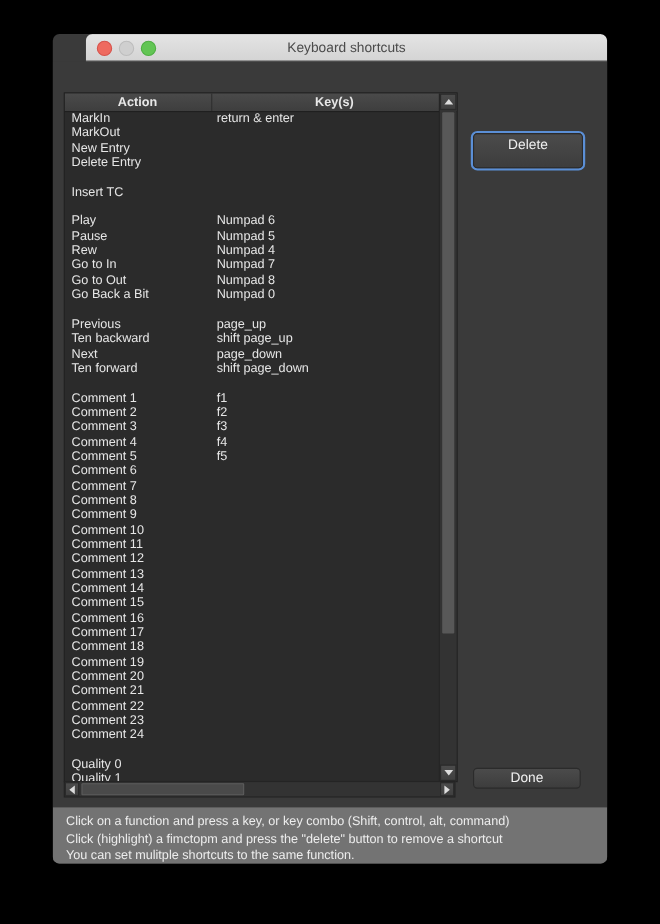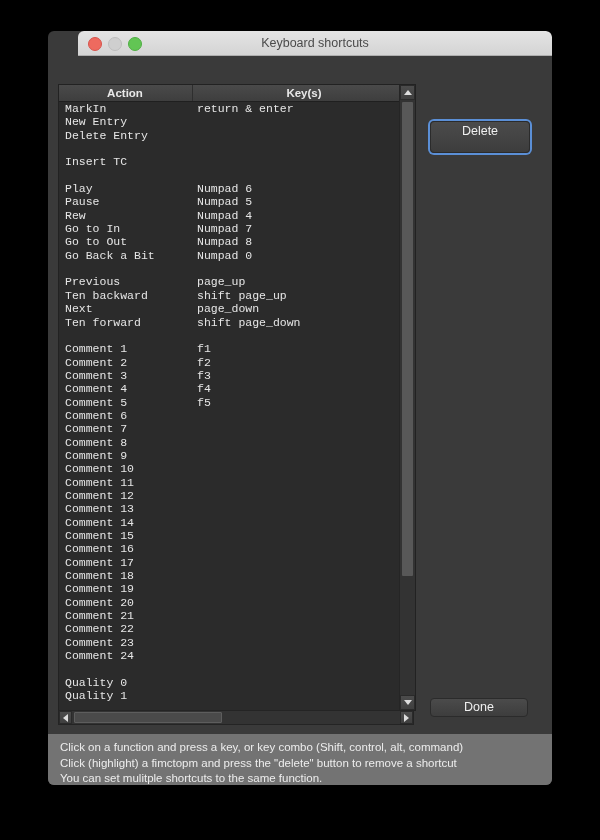--- a/index.html
+++ b/index.html
@@ -104,21 +104,20 @@
     width: 356px;
     height: 608px;
     overflow: hidden;
     background: #2b2b2b;
   }
   .row {
     position: relative;
     height: 13.35px;
     line-height: 13.35px;
     white-space: nowrap;
-    font-family: Liberation Mono, monospace;
   }
   .row .act {
     position: absolute;
     left: 6px;
     font-size: 11.5px;
     color: #e6e6e6;
   }
   .row .key {
     position: absolute;
     left: 138px;
@@ -280,20 +279,24 @@
         <div class="hdr-cell action">Action</div>
         <div class="hdr-cell keys">Key(s)</div>
       </div>
 
       <div id="rows-clip">
           <div class="row">
             <span class="act">MarkIn</span>
             <span class="key">return &amp; enter</span>
           </div>
           <div class="row">
+            <span class="act">MarkOut</span>
+            <span class="key"></span>
+          </div>
+          <div class="row">
             <span class="act">New Entry</span>
             <span class="key"></span>
           </div>
           <div class="row">
             <span class="act">Delete Entry</span>
             <span class="key"></span>
           </div>
           <div class="row spacer">
             <span class="act"></span>
             <span class="key"></span>

